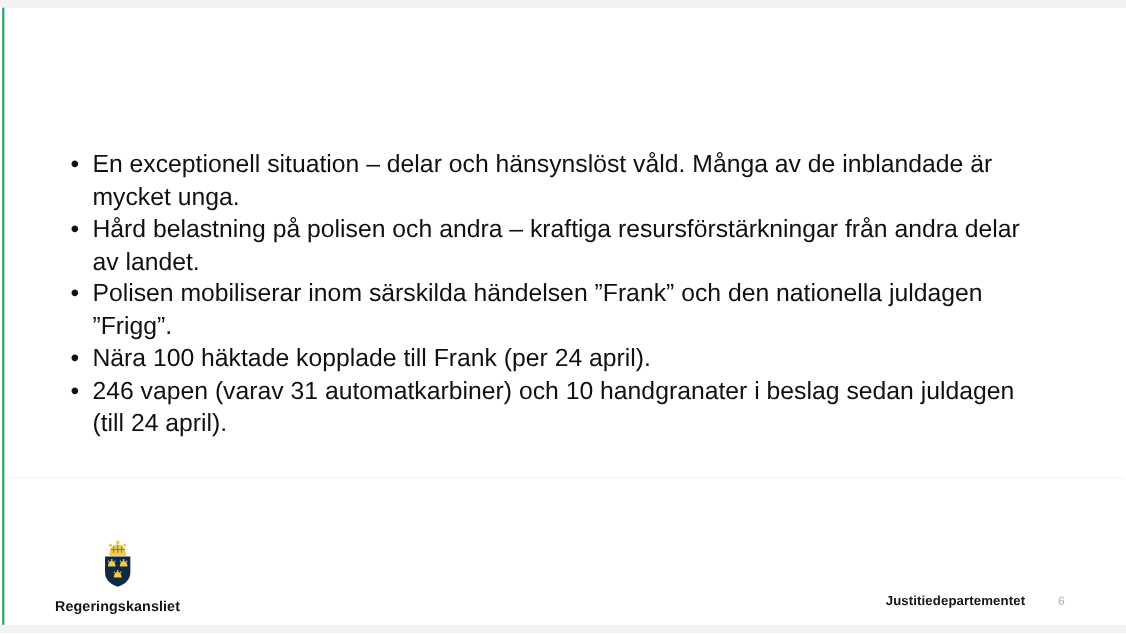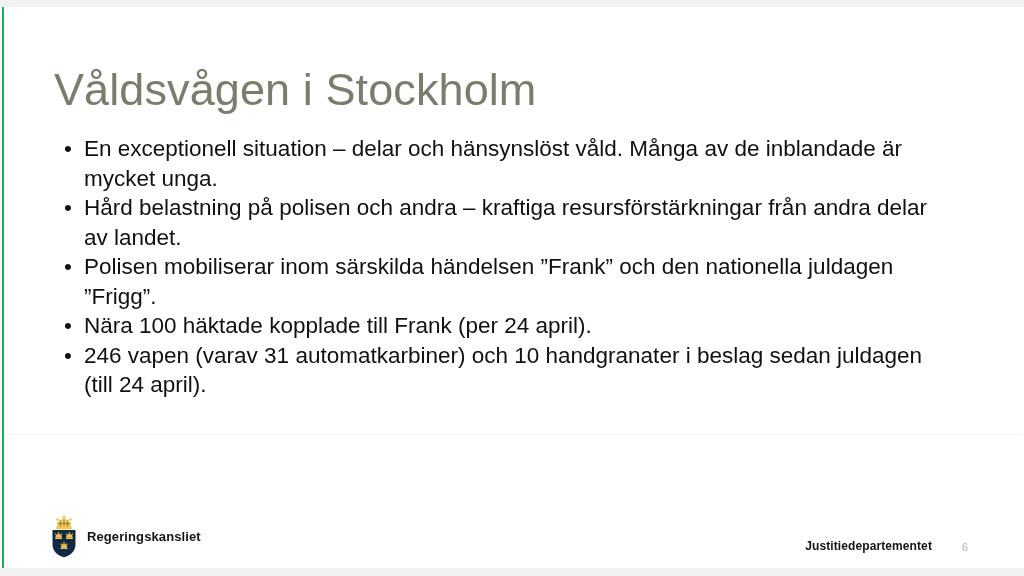--- a/index.html
+++ b/index.html
@@ -96,20 +96,21 @@
     width: 1024px;
     height: 60px;
   }
   .brand-lockup {
     position: absolute;
     left: 50px;
     bottom: 10px;
     display: flex;
     align-items: center;
     gap: 9px;
+    flex-direction: column;
   }
   .brand-name {
     font-size: 13px;
     font-weight: 700;
     color: #141414;
     letter-spacing: 0.1px;
     white-space: nowrap;
   }
   .dept-name {
     position: absolute;
@@ -135,21 +136,20 @@
 </head>
 <body>
 
 <div id="slide-root">
 
   <div class="band-top"></div>
   <div class="band-bottom"></div>
   <div class="green-rule"></div>
   <div class="faint-rule"></div>
 
-  <h1 class="slide-title">Våldsvågen i Stockholm</h1>
 
   <ul class="body-list">
     <li class="bullet-item">
       <span class="bullet-dot">•</span>
       <span class="bullet-text">En exceptionell situation – delar och hänsynslöst våld. Många av de inblandade är mycket unga.</span>
     </li>
     <li class="bullet-item">
       <span class="bullet-dot">•</span>
       <span class="bullet-text">Hård belastning på polisen och andra – kraftiga resursförstärkningar från andra delar av landet.</span>
     </li>

